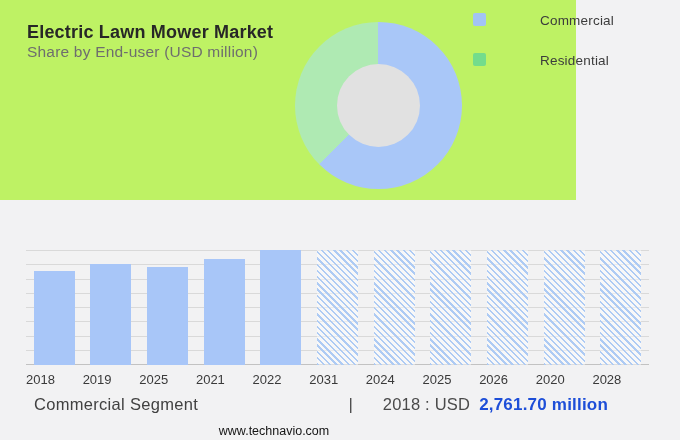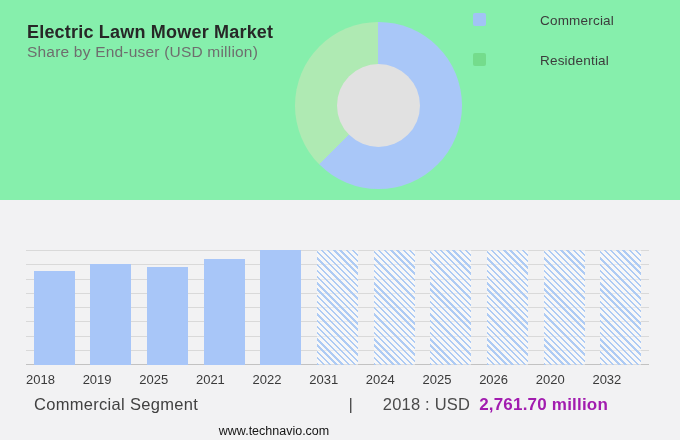--- a/index.html
+++ b/index.html
@@ -1,21 +1,21 @@
 <!DOCTYPE html>
 <html><head>
 <meta charset="utf-8">
 <style>
   * { margin:0; padding:0; box-sizing:border-box; }
   html, body { width:680px; height:440px; }
   body { font-family:"Liberation Sans", sans-serif; background:#f2f2f3; overflow:hidden; position:relative; }
   .page { position:absolute; left:0; top:0; width:680px; height:440px; }
 
   
-  .hero { position:absolute; left:0; top:0; width:680px; height:200px; background:#86efac; }
+  .hero { position:absolute; left:0; top:0; width:576px; height:200px; background:#bef264; }
   .titles { position:absolute; left:27px; top:22px; }
   .title { font-size:18px; font-weight:bold; color:#272727; letter-spacing:0.2px; }
   .subtitle { font-size:15.5px; color:#6e6e6e; letter-spacing:0.2px; }
 
   .donut { position:absolute; left:295px; top:22px; width:167px; height:167px; border-radius:50%; }
   .donut-hole { position:absolute; left:50%; top:50%; width:83px; height:83px;
                 margin:-41.5px 0 0 -41.5px; border-radius:50%; background:#e1e1e1; }
 
   .legend { position:absolute; left:473px; top:13px; }
   .legend-item { display:flex; height:15px; margin-bottom:25px;gap:40px; }
@@ -35,21 +35,21 @@
                    #aecbf4 0px, #aecbf4 1.7px, rgba(255,255,255,0.45) 1.7px, rgba(255,255,255,0.45) 4.4px); }
 
   .xlabels { position:absolute; left:26px; top:172px; width:623px; display:flex; }
   .xlabel { flex:1; text-align:left; font-size:13px; color:#3a3a3a; }
 
   .caption { position:absolute; left:34px; top:195px; width:612px; display:flex; align-items:flex-start; }
   .caption-left { font-size:16.5px; color:#414141; letter-spacing:0.3px; }
   .caption-right { margin-left:auto; margin-right:38px; display:flex; align-items:baseline; }
   .separator { color:#4d4d4d; font-size:17px; margin-right:30px; }
   .caption-prefix { font-size:16.5px; color:#4a4a4a; margin-right:9px; letter-spacing:0.2px; }
-  .caption-value { font-size:17px; font-weight:bold; color:#a21caf; letter-spacing:0.2px; }
+  .caption-value { font-size:17px; font-weight:bold; color:#1d4ed8; letter-spacing:0.2px; }
 
   .footer { position:absolute; left:0; top:221px; width:548px; text-align:center; }
   .footer a { font-size:12.5px; color:#141414; text-decoration:none; }
 </style>
 </head>
 <body>
 
 <div class="page">
 
   <section class="hero">
@@ -125,21 +125,21 @@
         <div class="xlabel">2018</div>
         <div class="xlabel">2019</div>
         <div class="xlabel">2025</div>
         <div class="xlabel">2021</div>
         <div class="xlabel">2022</div>
         <div class="xlabel">2031</div>
         <div class="xlabel">2024</div>
         <div class="xlabel">2025</div>
         <div class="xlabel">2026</div>
         <div class="xlabel">2020</div>
-        <div class="xlabel">2032</div>
+        <div class="xlabel">2028</div>
       </div>
 
     <div class="caption">
       <span class="caption-left">Commercial Segment</span>
       <span class="caption-right">
         <span class="separator">|</span>
         <span class="caption-prefix">2018 : USD</span>
         <span class="caption-value">2,761.70 million</span>
       </span>
     </div>

